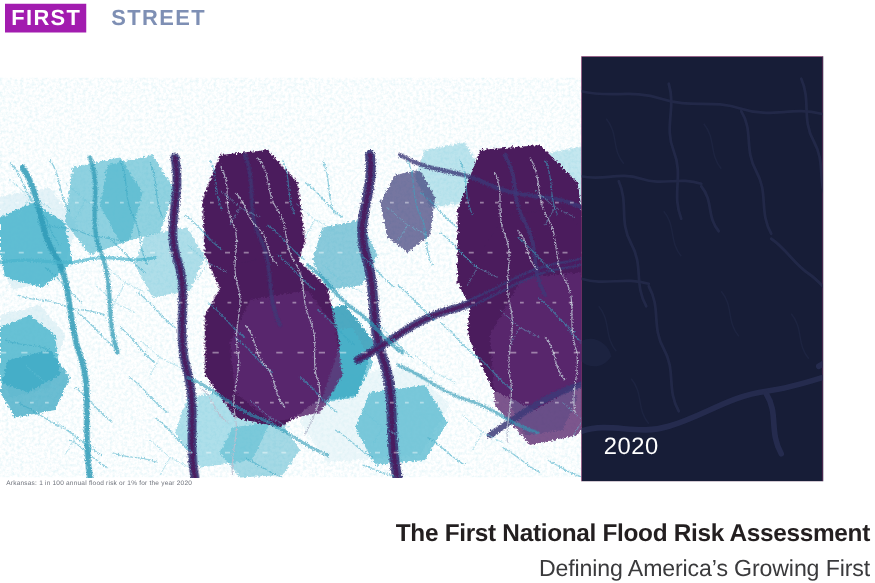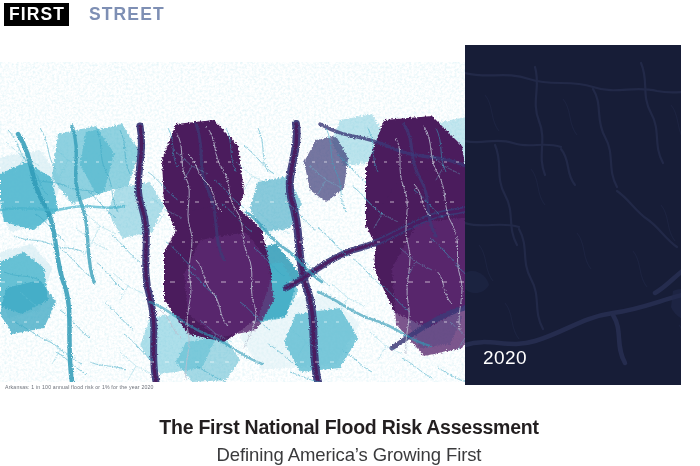--- a/index.html
+++ b/index.html
@@ -23,21 +23,21 @@
     top: 3px;
     width: 160px;
     height: 44px;
   }
   #logo-row {
     display: flex;
     align-items: stretch;
     height: 23px;
   }
   #logo-first-box {
-    background: #000000;
+    background: #a21caf;
     display: flex;
     align-items: center;
     padding: 0 4px 0 5px;
     height: 23px;
     box-sizing: border-box;
   }
   #logo-first {
     color: #ffffff;
     font-size: 17.5px;
     font-weight: bold;
@@ -78,21 +78,21 @@
     display: block;
     width: 546px;
     height: 320px;
   }
 
   
   #dark-panel {
     position: absolute;
     left: 465px;
     top: 45px;
-    width: 216px;
+    width: 193px;
     height: 340px;
     background: #ec4899;
     overflow: hidden;
   }
   #dark-panel-svg {
     position: absolute;
     left: 0; top: 0;
     width: 235px;
     height: 340px;
     display: block;
@@ -116,24 +116,24 @@
     color: #6c7079;
     font-size: 5.2px;
     letter-spacing: 0.18px;
     font-family: "Liberation Sans", sans-serif;
     white-space: nowrap;
   }
 
   
   #title-area {
     position: absolute;
-    right: 16px;
+    right: 4px;
     top: 415px;
     width: 670px;
-    text-align: center;
+    text-align: right;
   }
   #main-title {
     color: #231f20;
     font-size: 19.5px;
     font-weight: bold;
     letter-spacing: -0.25px;
     line-height: 24px;
     font-family: "Liberation Sans", sans-serif;
   }
   #subtitle {

